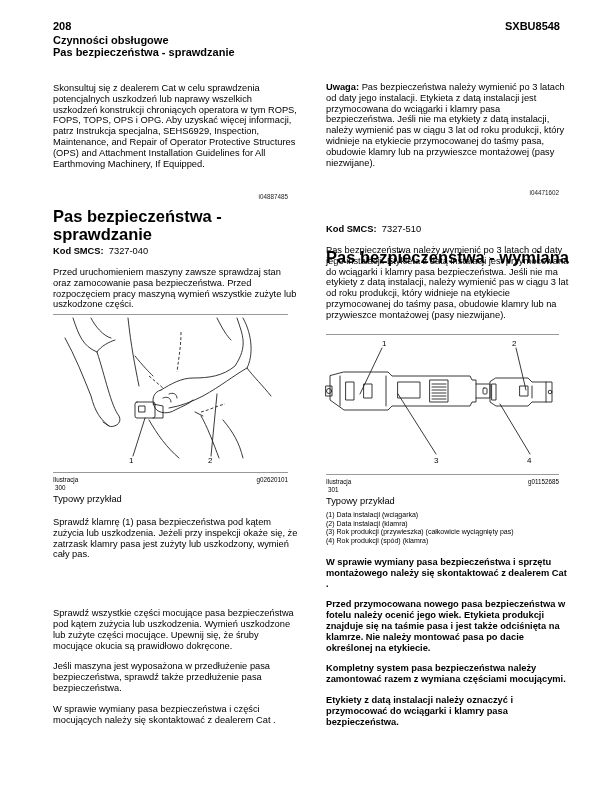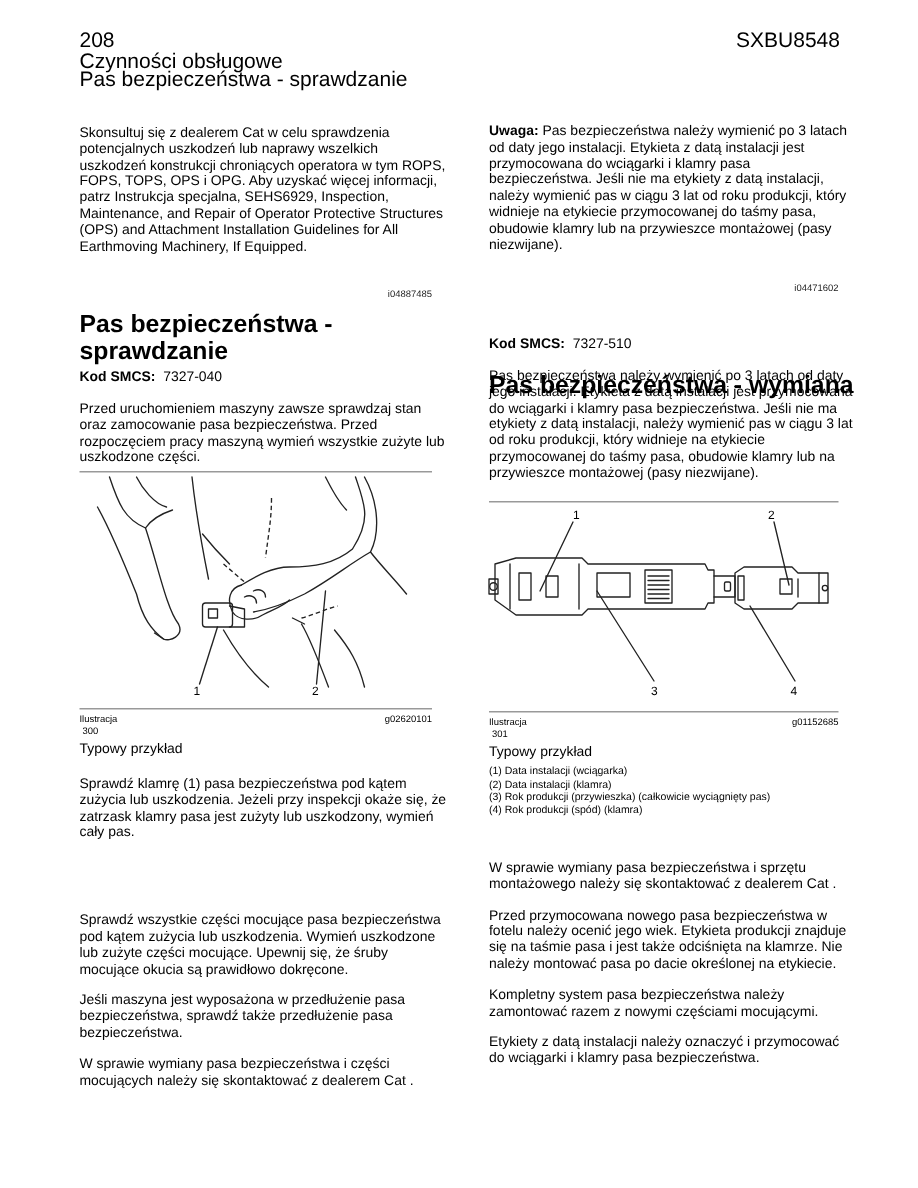--- a/index.html
+++ b/index.html
@@ -1,21 +1,21 @@
 <!DOCTYPE html>
 <html><head>
 <meta charset="utf-8">
 <style>
   html, body { margin: 0; padding: 0; background: #ffffff; }
   body {
     width: 612px; height: 792px; position: relative; overflow: hidden;
     font-family: "Liberation Sans", sans-serif; color: #000;
   }
   .abs { position: absolute; }
-  .hdr { font-size: 14px; line-height: 12px; }
+  .hdr { font-size: 11px; line-height: 12px; font-weight: bold; }
   .col { position: absolute; width: 245px; }
   .left { left: 53px; }
   .right { left: 326px; }
   p.body { font-size: 9.3px; line-height: 10.8px; margin: 0; }
   .ref { font-size: 6.3px; color: #222; text-align: right; }
   h1.title { font-size: 16.5px; line-height: 18px; font-weight: bold; margin: 0; }
   .smcs { font-size: 9.3px; line-height: 11px; }
   .smcs b { font-weight: bold; }
   .rule { position: absolute; height: 1px; background: #999; }
   .cap-small { font-size: 6.3px; line-height: 8px; }
@@ -166,18 +166,18 @@
 <div class="abs cap-small" style="left:326px; width:233px; top:478px; text-align:right;">g01152685</div>
 <div class="abs cap-large" style="left:326px; top:496px;">Typowy przykład</div>
 
 <div class="abs legend" style="left:326px; top:511px; width:250px;">
   <div>(1) Data instalacji (wciągarka)</div>
   <div>(2) Data instalacji (klamra)</div>
   <div>(3) Rok produkcji (przywieszka) (całkowicie wyciągnięty pas)</div>
   <div>(4) Rok produkcji (spód) (klamra)</div>
 </div>
 
-<div class="col right" style="top:573px;">
+<div class="col right" style="top:557px;font-weight:bold;">
   <p class="body" style="margin-bottom:10px;">W sprawie wymiany pasa bezpieczeństwa i sprzętu montażowego należy się skontaktować z dealerem Cat .</p>
   <p class="body" style="margin-bottom:10px;">Przed przymocowana nowego pasa bezpieczeństwa w fotelu należy ocenić jego wiek. Etykieta produkcji znajduje się na taśmie pasa i jest także odciśnięta na klamrze. Nie należy montować pasa po dacie określonej na etykiecie.</p>
-  <p class="body" style="margin-bottom:10px;">Kompletny system pasa bezpieczeństwa należy zamontować razem z nowymi częściami mocującymi.</p>
+  <p class="body" style="margin-bottom:10px;">Kompletny system pasa bezpieczeństwa należy zamontować razem z wymiana częściami mocującymi.</p>
   <p class="body">Etykiety z datą instalacji należy oznaczyć i przymocować do wciągarki i klamry pasa bezpieczeństwa.</p>
 </div>
 
 </body></html>

